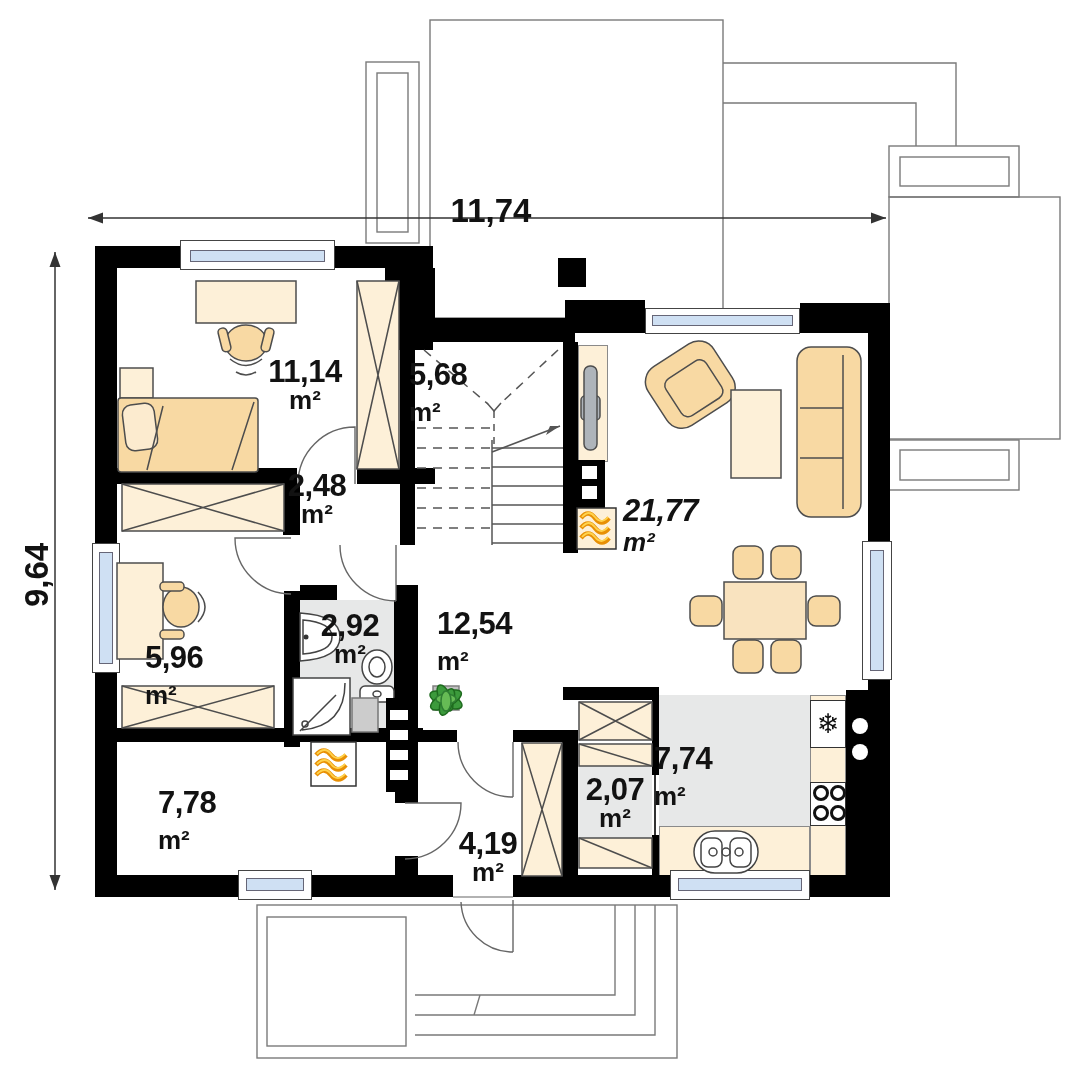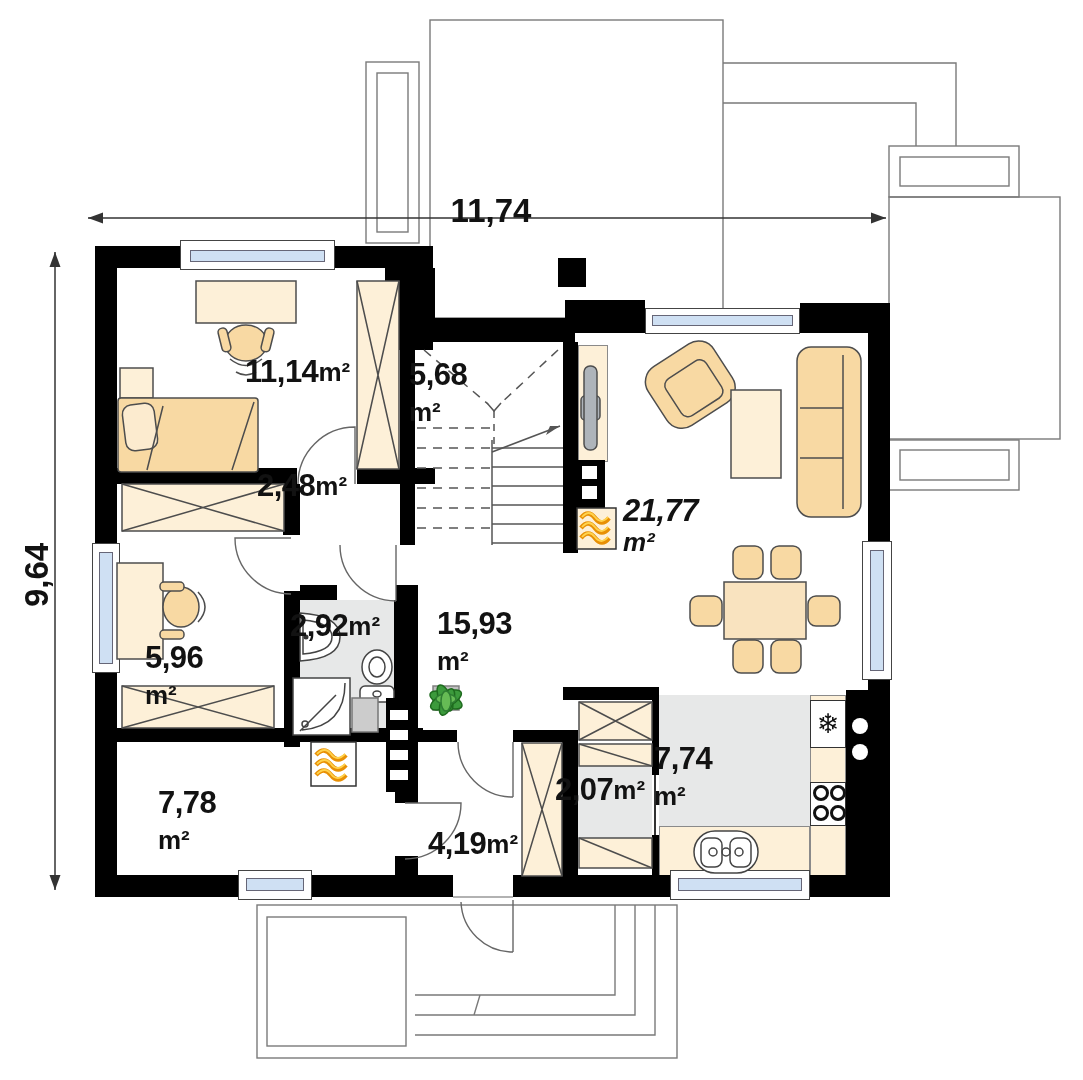--- a/index.html
+++ b/index.html
@@ -12,21 +12,21 @@
   .cab{position:absolute;background:var(--cream);border:1px solid #8a8a8a;z-index:1;}
   .wall{position:absolute;background:var(--wall);z-index:2;}
   .blk{position:absolute;background:var(--wall);z-index:2;}
   .gap{position:absolute;background:#fff;z-index:3;}
   .appl{position:absolute;background:#fff;border:1.5px solid #333;z-index:2;}
   .win{position:absolute;background:#fff;border:1.5px solid #444;z-index:3;}
   .glass{position:absolute;background:var(--glass);border:1px solid #667;z-index:4;}
   .rlabel{position:absolute;z-index:6;font-weight:700;color:#121212;text-align:center;}
   .rlabel .val{font-size:31px;letter-spacing:-0.5px;}
   .rlabel .unit{font-size:26px;}
-  .two{display:flex;align-items:center;line-height:28px;}
+  .two{display:flex;flex-direction:column;align-items:center;line-height:28px;}
   .one{display:flex;flex-direction:column;justify-content:center;align-items:baseline;gap:7px;line-height:30px;}
   .one.tight{gap:1px;}
   .dimlabel{position:absolute;z-index:6;font-weight:700;color:#121212;font-size:33px;text-align:center;}
   .vdim{transform:translate(-50%,-50%) rotate(-90deg);}
   .fridgeicon{position:absolute;z-index:6;display:flex;align-items:center;justify-content:center;
               font-size:27px;color:#111;}
 </style>
 </head>
 <body>
 
@@ -315,21 +315,21 @@
     </div>
   <div class="rlabel one" style="left:145px;top:643px;width:160px;">
     <span class="val">5,96</span>
       <span class="unit">m²</span>
     </div>
   <div class="rlabel two" style="left:290px;top:612px;width:120px;">
     <span class="val">2,92</span>
       <span class="unit">m²</span>
     </div>
   <div class="rlabel one" style="left:437px;top:609px;width:180px;">
-    <span class="val">15,93</span>
+    <span class="val">12,54</span>
       <span class="unit">m²</span>
     </div>
   <div class="rlabel one" style="left:158px;top:788px;width:160px;">
     <span class="val">7,78</span>
       <span class="unit">m²</span>
     </div>
   <div class="rlabel two" style="left:428px;top:830px;width:120px;">
     <span class="val">4,19</span>
       <span class="unit">m²</span>
     </div>

